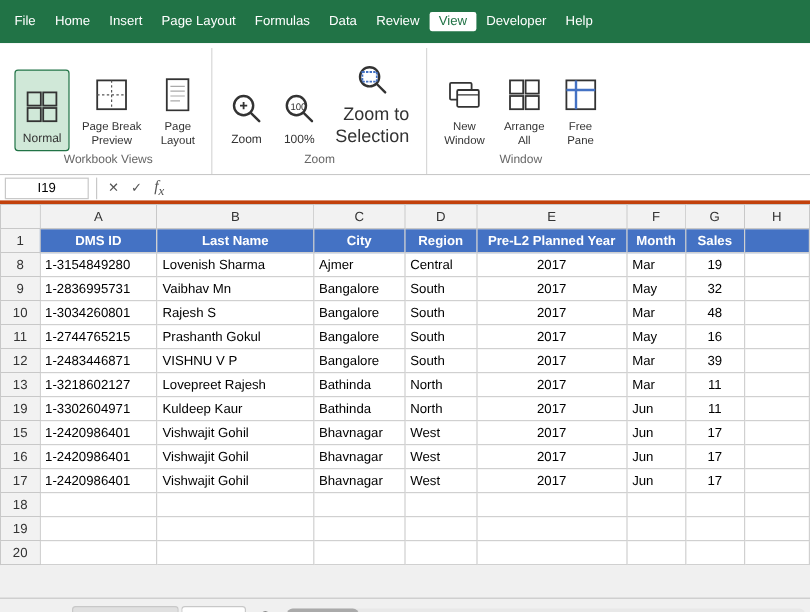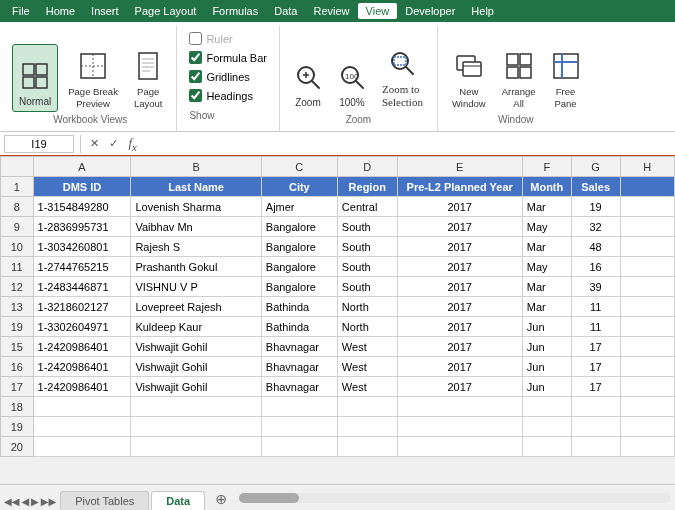--- a/index.html
+++ b/index.html
@@ -3,21 +3,21 @@
   <meta charset="utf-8">
   <style>
     * { margin: 0; padding: 0; box-sizing: border-box; }
     body { font-family: 'Segoe UI', Arial, sans-serif; font-size: 11px; background: #f0f0f0; width: 675px; height: 510px; overflow: hidden; }
 
     
     .menu-bar {
       background: #217346;
       display: flex;
       align-items: center;
-      height: 22px;
+      height: 36px;
       padding: 0 4px;
     }
     .menu-item {
       color: white;
       padding: 2px 8px;
       cursor: pointer;
       font-size: 11px;
       border-radius: 2px;
     }
     .menu-item.active { background: white; color: #217346; }
@@ -101,21 +101,21 @@
       height: 13px;
       accent-color: #217346;
     }
 
     
     .formula-bar {
       display: flex;
       align-items: center;
       height: 24px;
       background: white;
-      border-bottom: 1px solid #c2410c;
+      border-bottom: 3px solid #c2410c;
       padding: 0 4px;
       gap: 4px;
     }
     .cell-ref {
       width: 70px;
       border: 1px solid #c8c8c8;
       padding: 2px 4px;
       font-size: 11px;
       text-align: center;
     }
@@ -311,39 +311,20 @@
               <line x1="8" y1="15" x2="20" y2="15" stroke="#aaa" stroke-width="1"></line>
               <line x1="8" y1="19" x2="16" y2="19" stroke="#aaa" stroke-width="1"></line>
             </svg>
           </div>
           <span style="font-size:9.5px;text-align:center;">Page<br>Layout</span>
         </div>
       </div>
       <div class="ribbon-group-label">Workbook Views</div>
     </div>
 
-    <div class="show-group">
-      <div class="show-item">
-        <input type="checkbox" id="cb-ruler" style="">
-        <label for="cb-ruler" style="color:#aaa;">Ruler</label>
-      </div>
-      <div class="show-item">
-        <input type="checkbox" id="cb-formula" checked="" style="">
-        <label for="cb-formula">Formula Bar</label>
-      </div>
-      <div class="show-item">
-        <input type="checkbox" id="cb-gridlines" checked="" style="">
-        <label for="cb-gridlines">Gridlines</label>
-      </div>
-      <div class="show-item">
-        <input type="checkbox" id="cb-headings" checked="" style="">
-        <label for="cb-headings">Headings</label>
-      </div>
-      <div class="ribbon-group-label">Show</div>
-    </div>
 
     <div class="ribbon-group">
       <div class="ribbon-group-buttons">
         <div class="ribbon-btn">
           <div class="ribbon-btn-icon">
             <svg width="28" height="28" viewBox="0 0 28 28">
               <circle cx="12" cy="12" r="8" fill="none" stroke="#333" stroke-width="2"></circle>
               <line x1="18" y1="18" x2="25" y2="25" stroke="#333" stroke-width="2" stroke-linecap="round"></line>
               <line x1="9" y1="12" x2="15" y2="12" stroke="#333" stroke-width="1.5"></line>
               <line x1="12" y1="9" x2="12" y2="15" stroke="#333" stroke-width="1.5"></line>
@@ -362,21 +343,21 @@
           <span>100%</span>
         </div>
         <div class="ribbon-btn">
           <div class="ribbon-btn-icon">
             <svg width="28" height="28" viewBox="0 0 28 28">
               <circle cx="12" cy="12" r="8" fill="none" stroke="#333" stroke-width="2"></circle>
               <line x1="18" y1="18" x2="25" y2="25" stroke="#333" stroke-width="2" stroke-linecap="round"></line>
               <rect x="6" y="8" width="12" height="8" fill="none" stroke="#4472C4" stroke-width="1.5" stroke-dasharray="2,1"></rect>
             </svg>
           </div>
-          <span style="font-size:11px;text-align:left;font-family:Liberation Serif, serif;">Zoom to<br>Selection</span>
+          <span style="font-size:15px;text-align:right;">Zoom to<br>Selection</span>
         </div>
       </div>
       <div class="ribbon-group-label">Zoom</div>
     </div>
 
     <div class="ribbon-group">
       <div class="ribbon-group-buttons">
         <div class="ribbon-btn">
           <div class="ribbon-btn-icon">
             <svg width="28" height="28" viewBox="0 0 28 28">

